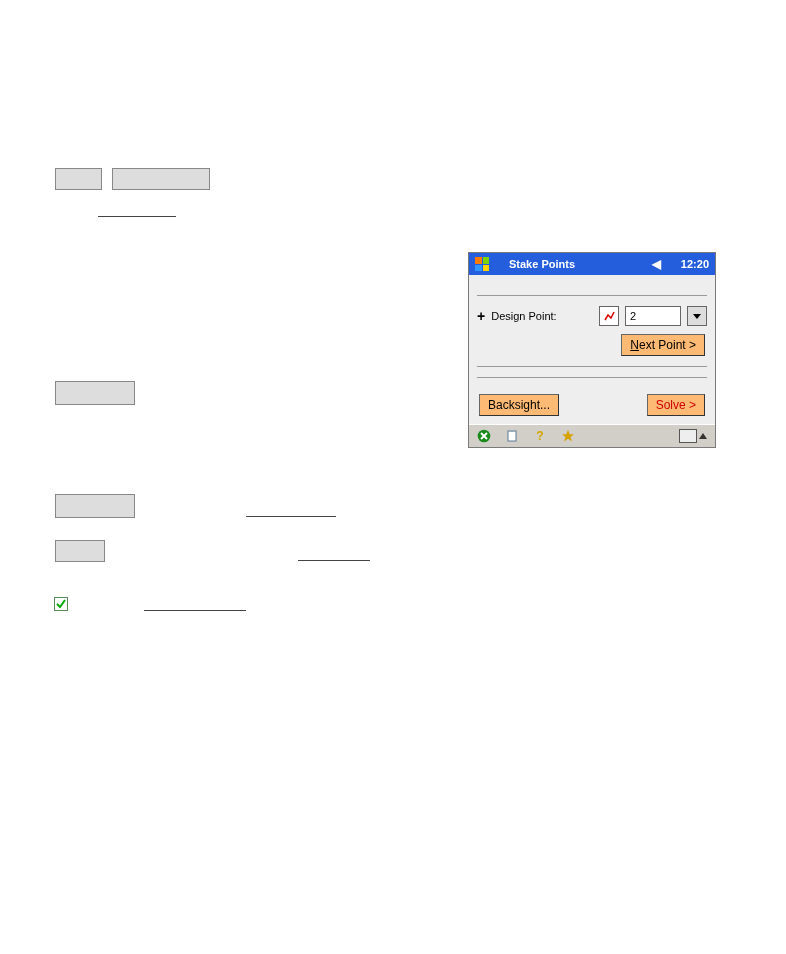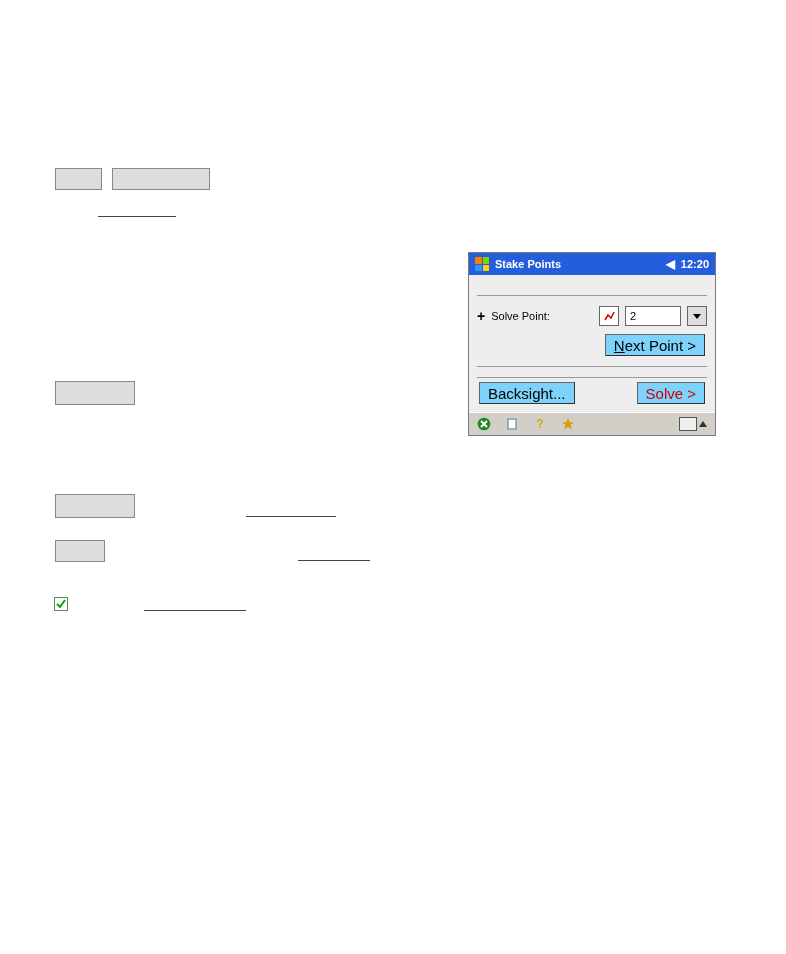--- a/index.html
+++ b/index.html
@@ -2,21 +2,21 @@
 <html><head>
 <meta charset="utf-8">
 <style>
 html,body{margin:0;padding:0;background:#fff;font-family:Tahoma,Verdana,sans-serif;font-size:11px;color:#000}
 .page{position:relative;width:786px;height:954px}
 .box{position:absolute;background:#ddd;border:1px solid #888}
 .underline{position:absolute;border-bottom:1px solid #444}
 
 
 .device{position:absolute;left:468px;top:252px;width:246px;background:#eee;border:1px solid #7a7a7a;box-shadow:0 0 0 1px #bdbdbd inset}
-.titlebar{height:22px;background:linear-gradient(#245edc,#245edc);color:#fff;display:flex;align-items:center;gap:6px;padding:0 6px;font-weight:bold;font-size:11px}
+.titlebar{height:22px;background:linear-gradient(#245edc,#245edc);color:#fff;display:flex;align-items:center;gap:20px;padding:0 6px;font-weight:bold;font-size:11px}
 .winflag{width:14px;height:14px;display:grid;grid-template-columns:1fr 1fr;grid-template-rows:1fr 1fr;gap:1px}
 .winflag span:nth-child(1){background:#ff7a00}
 .winflag span:nth-child(2){background:#7bd200}
 .winflag span:nth-child(3){background:#2e96ff}
 .winflag span:nth-child(4){background:#ffd200}
 .title-text{flex:1}
 .speaker{font-size:12px}
 .clock{font-weight:bold}
 
 .client{background:#eeeeee;padding:10px 8px 6px;position:relative}
@@ -24,26 +24,26 @@
 .row{display:flex;align-items:center;gap:6px;margin-bottom:8px}
 .lbl{white-space:nowrap}
 .plus{font-weight:bold;font-size:14px}
 .input{background:#fff;border:1px solid #666;height:18px;padding:0 4px;display:flex;align-items:center;font-size:11px}
 .ico{width:18px;height:18px;border:1px solid #666;background:#fff;display:flex;align-items:center;justify-content:center}
 .ico.red svg{stroke:#d40000}
 .ico.green{background:#0a0;border-color:#060}
 .ico.green svg{stroke:#cfc}
 .dd{width:18px;height:18px;border:1px solid #666;background:#ddd;display:flex;align-items:center;justify-content:center}
 .dd svg{width:10px;height:10px}
-.btn{background:#7dd3fc;border:1px solid #666;border-bottom-color:#333;border-right-color:#333;height:20px;padding:0 8px;display:flex;align-items:center;font-size:15px;white-space:nowrap}
+.btn{background:#fdba74;border:1px solid #666;border-bottom-color:#333;border-right-color:#333;height:20px;padding:0 8px;display:flex;align-items:center;font-size:12px;white-space:nowrap}
 .btn .u{text-decoration:underline}
 .btn.red{color:#c00;font-weight:normal}
 
 .status{font-size:11px;padding:4px 0 28px}
-.bottombar{display:flex;justify-content:space-between;padding:4px 2px 2px;gap:4px;border-top:1px solid #999}
+.bottombar{display:flex;justify-content:space-between;padding:16px 2px 2px;gap:4px;border-top:1px solid #999}
 .toolbar{height:22px;background:#d2cfc8;border-top:1px solid #fff;display:flex;align-items:center;gap:14px;padding:0 8px}
 .tb-icon{width:14px;height:14px;display:flex;align-items:center;justify-content:center}
 .spacer{flex:1}
 .kbd{display:flex;align-items:center;gap:2px}
 .kbd .key{width:16px;height:12px;border:1px solid #555;background:#eee}
 .kbd .tri{width:0;height:0;border-left:4px solid transparent;border-right:4px solid transparent;border-bottom:6px solid #333}
 
 
 .small-check{position:absolute;left:54px;top:597px}
 .small-check svg{width:14px;height:14px}
@@ -81,21 +81,21 @@
     <span class="title-text">Stake Points</span>
     <span class="speaker">◀</span>
     <span class="clock">12:20</span>
   </div>
 
   <div class="client">
     <div class="hr"></div>
 
     <div class="row">
       <span class="plus">+</span>
-      <span class="lbl">Solve Point:</span>
+      <span class="lbl">Design Point:</span>
       <span style="flex:1"></span>
       <span class="ico red">
         <svg width="12" height="12" viewBox="0 0 12 12" fill="none" stroke-width="1.5">
               <path d="M2 10 L5 5 L8 8 L11 2"></path>
             </svg>
       </span>
       <span class="input" style="width:46px">2</span>
       <span class="dd">
         <svg viewBox="0 0 10 10">
               <polygon points="1,3 9,3 5,8" fill="#000"></polygon>

